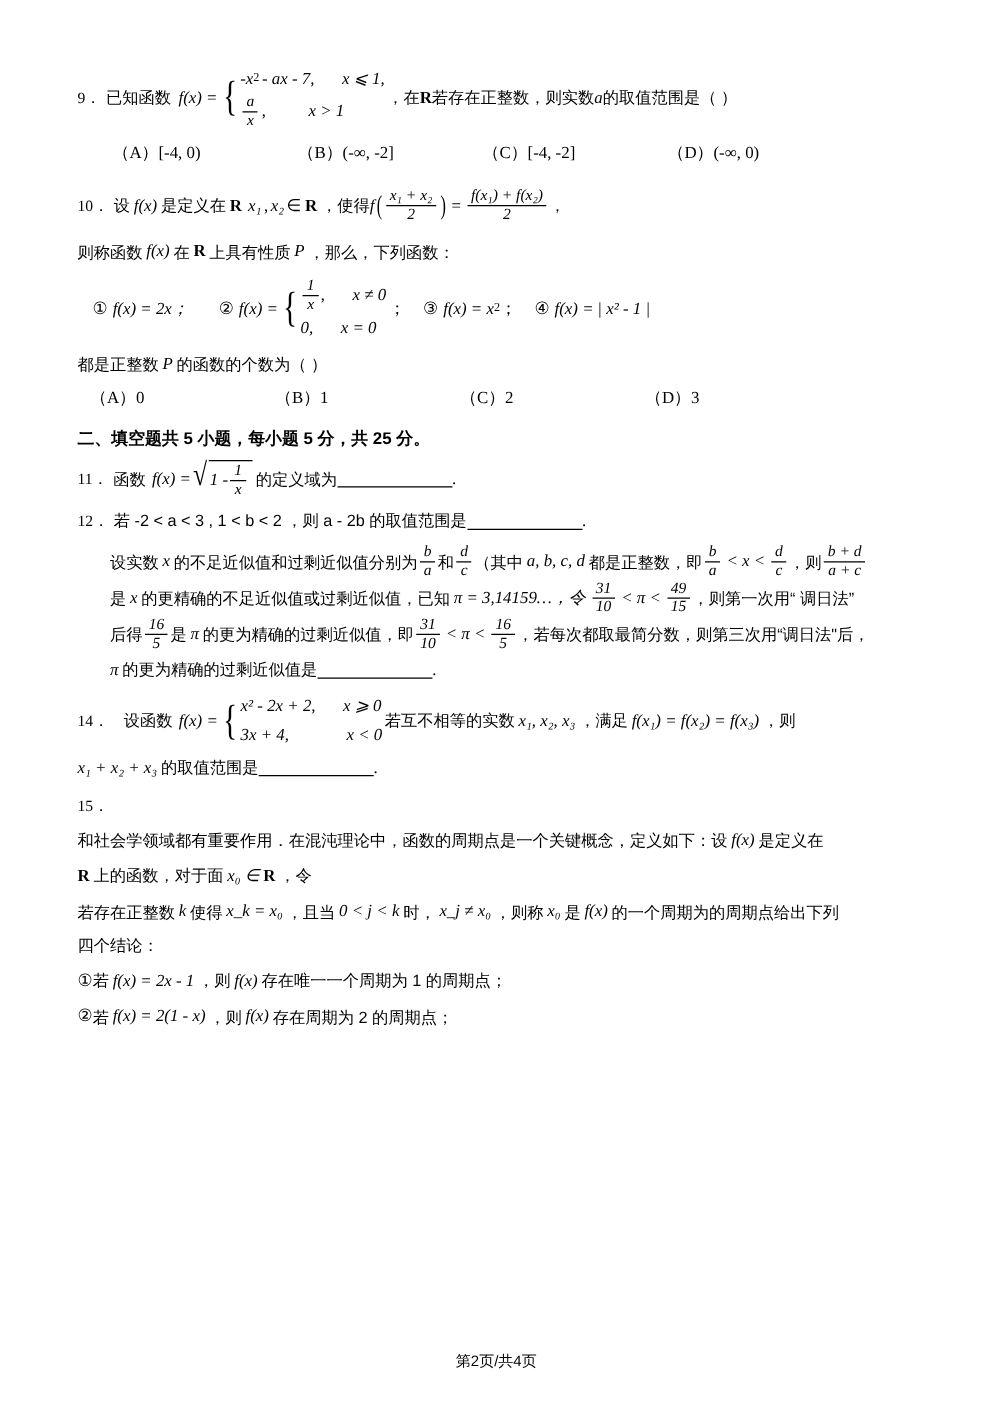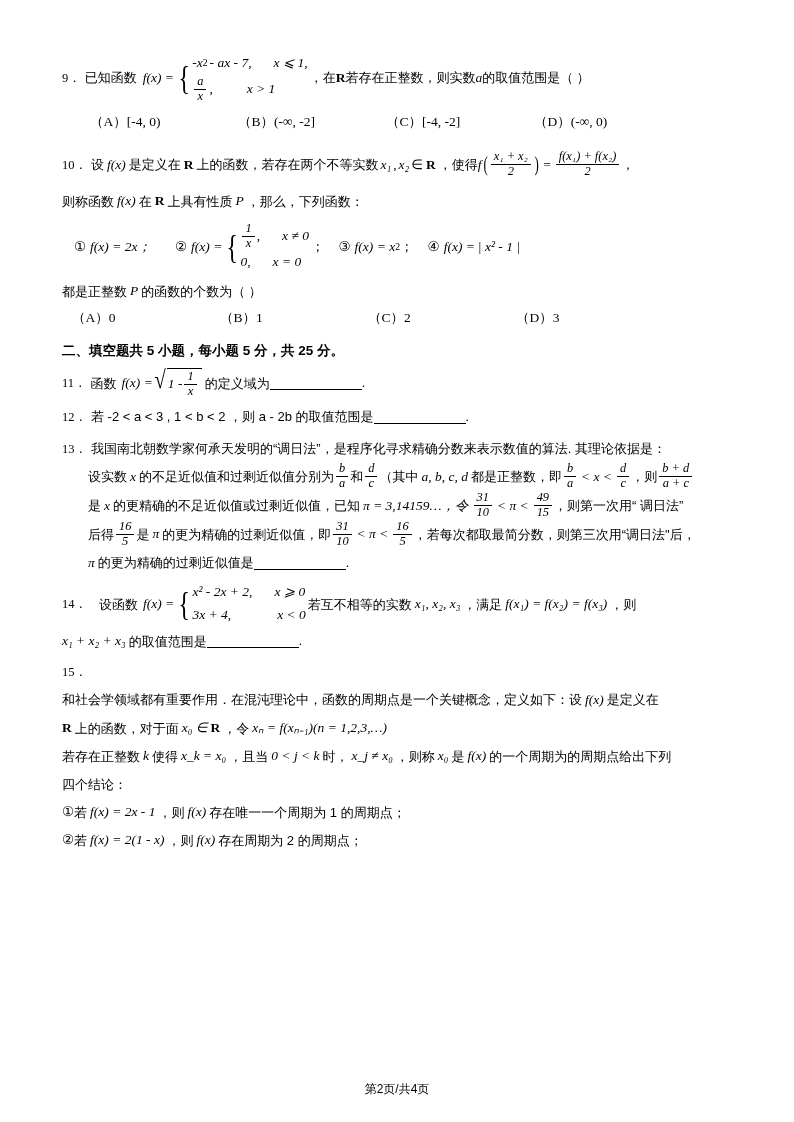--- a/index.html
+++ b/index.html
@@ -157,21 +157,20 @@
       </div>
     </div>
 
     <div class="q">
       <div class="mline">
         <span class="num">10．</span>
         <span class="cn">设</span>
         <i class="v" style="margin:0 3px;">f(x)</i>
         <span class="cn">是定义在</span>
         <span class="bold-R" style="margin:0 3px;">R</span>
-        <span class="cn">上的函数，若存在两个不等实数</span>
         <i class="v" style="margin:0 2px;">x₁</i>
         <span>,</span>
         <i class="v" style="margin:0 2px;">x₂</i>
         <span>∈</span>
         <span class="bold-R" style="margin:0 3px;">R</span>
         <span class="cn">，使得</span>
         <i class="v">f</i>
         <span class="bigparen">(</span>
         <span class="frac">
           <span class="num2"><i class="v">x₁ + x₂</i></span>
@@ -269,24 +268,20 @@
     <div class="q">
       <div class="mline">
         <span class="num">12．</span>
         <span class="cn">若 -2 &lt; a &lt; 3 , 1 &lt; b &lt; 2 ，则 a - 2b 的取值范围是</span>
         <span class="blank"></span>
         <span>.</span>
       </div>
     </div>
 
     <div class="q">
-      <div class="mline">
-        <span class="num">13．</span>
-        <span class="cn">我国南北朝数学家何承天发明的“调日法”，是程序化寻求精确分数来表示数值的算法. 其理论依据是：</span>
-      </div>
       <div class="mline indent">
         <span class="cn">设实数</span>
         <i class="v" style="margin:0 3px;">x</i>
         <span class="cn">的不足近似值和过剩近似值分别为</span>
         <span class="frac">
           <span class="num2"><i class="v">b</i></span>
           <span class="den"><i class="v">a</i></span>
         </span>
         <span class="cn">和</span>
         <span class="frac">
@@ -395,21 +390,20 @@
         <span class="cn">和社会学领域都有重要作用．在混沌理论中，函数的周期点是一个关键概念，定义如下：设</span>
         <i class="v" style="margin:0 3px;">f(x)</i>
         <span class="cn">是定义在</span>
       </div>
       <div class="mline">
         <span class="bold-R">R</span>
         <span class="cn" style="margin-left:3px;">上的函数，对于面</span>
         <i class="v" style="margin:0 3px;">x₀ ∈</i>
         <span class="bold-R">R</span>
         <span class="cn" style="margin-left:3px;">，令</span>
-        <i class="v" style="margin-left:3px;">xₙ = f(xₙ₋₁)(n = 1,2,3,…)</i>
       </div>
       <div class="mline">
         <span class="cn">若存在正整数</span>
         <i class="v" style="margin:0 3px;">k</i>
         <span class="cn">使得</span>
         <i class="v" style="margin:0 3px;">x_k = x₀</i>
         <span class="cn">，且当</span>
         <i class="v" style="margin:0 3px;">0 &lt; j &lt; k</i>
         <span class="cn">时，</span>
         <i class="v" style="margin:0 3px;">x_j ≠ x₀</i>

